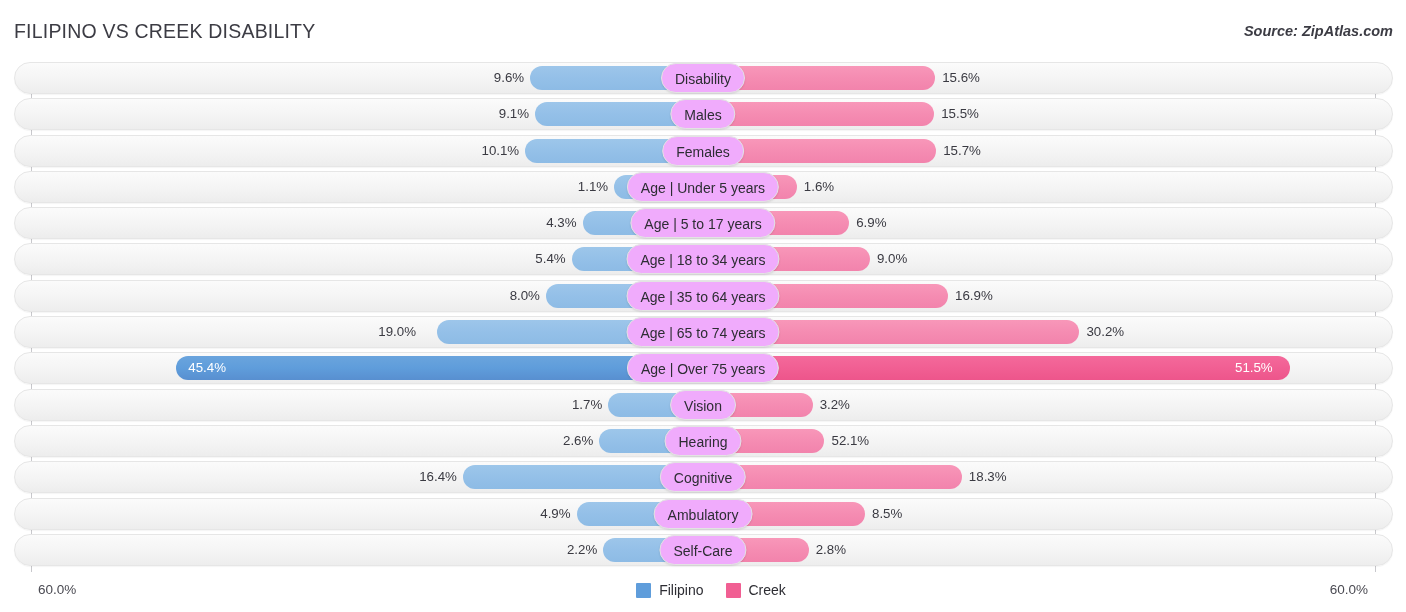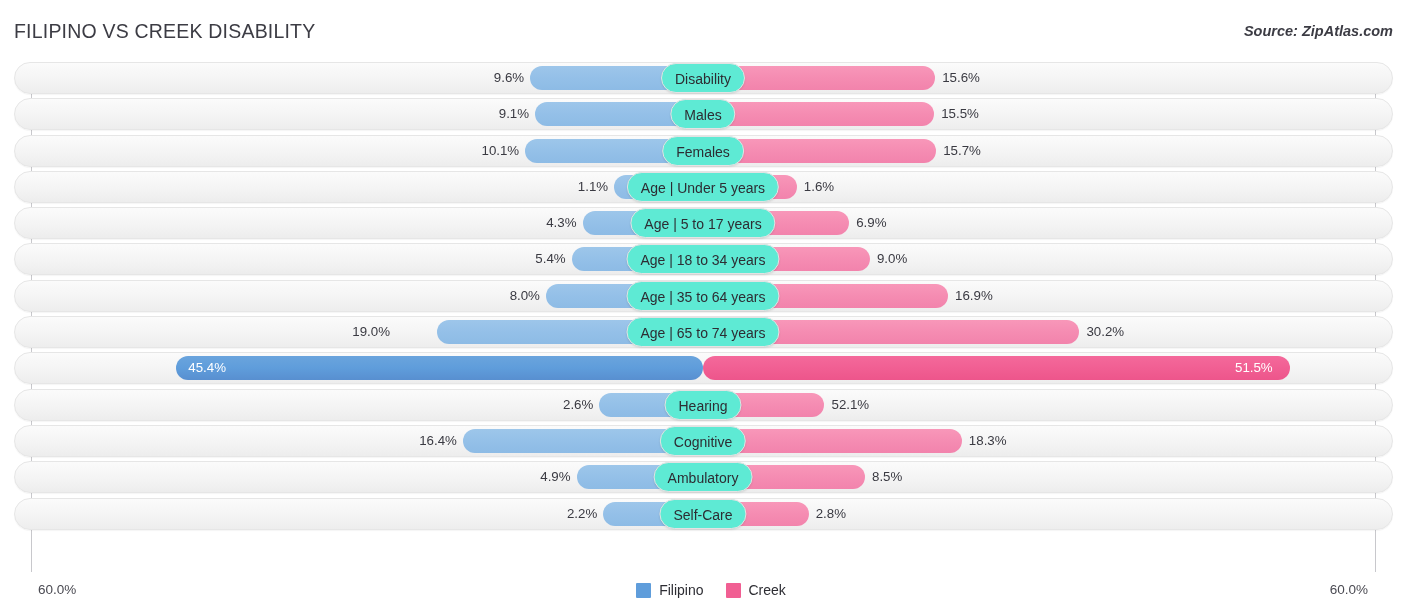--- a/index.html
+++ b/index.html
@@ -136,21 +136,21 @@
     font-weight: 400;
   }
 
   
   .pill {
     position: absolute;
     top: 1px;
     height: 30px;
     line-height: 30px;
     transform: translateX(-50%);
-    background: #5eead4;
+    background: #f0abfc;
     border: 1px solid #e3e3e3;
     border-radius: 15px;
     padding: 0 13px;
     font-size: 14px;
     color: #2d2d33;
     white-space: nowrap;
     box-shadow: 0 1px 2px rgba(0,0,0,0.10);
     box-sizing: border-box;
     z-index: 5;
   }
@@ -267,30 +267,39 @@
           <div class="bar bar-left" style="left: 545.933px; width: 157.067px;"></div>
           <div class="bar bar-right" style="left: 703px; width: 245.028px;"></div>
           <div class="val val-left" style="right: 866.067px;">8.0%</div>
           <div class="val val-right" style="left: 955.028px;">16.9%</div>
           <div class="pill" style="left: 703px;">Age | 35 to 64 years</div>
         </div>
         <div class="row">
           <div class="track"></div>
           <div class="bar bar-left" style="left: 437.217px; width: 265.783px;"></div>
           <div class="bar bar-right" style="left: 703px; width: 376.477px;"></div>
-          <div class="val val-left" style="right: 1016px;">19.0%</div>
+          <div class="val val-left" style="right: 990px;">19.0%</div>
           <div class="val val-right" style="left: 1086.48px;">30.2%</div>
           <div class="pill" style="left: 703px;">Age | 65 to 74 years</div>
         </div>
         <div class="row">
           <div class="track"></div>
           <div class="bar bar-left hi-left" style="left: 176.297px; width: 526.703px;"></div>
           <div class="bar bar-right hi-right" style="left: 703px; width: 586.992px;"></div>
           <div class="val-inside" style="left: 188.297px;">45.4%</div>
           <div class="val-inside" style="left: 1234.99px;">51.5%</div>
+          <div class="pill" style="left: 703px;">Age | Over 75 years</div>
+        </div>
+        <div class="row">
+          <div class="track"></div>
+          <div class="bar bar-left" style="left: 608.198px; width: 94.8017px;"></div>
+          <div class="bar bar-right" style="left: 703px; width: 109.627px;"></div>
+          <div class="val val-left" style="right: 803.802px;">1.7%</div>
+          <div class="val val-right" style="left: 819.627px;">3.2%</div>
+          <div class="pill" style="left: 703px;">Vision</div>
         </div>
         <div class="row">
           <div class="track"></div>
           <div class="bar bar-left" style="left: 599.303px; width: 103.697px;"></div>
           <div class="bar bar-right" style="left: 703px; width: 121.487px;"></div>
           <div class="val val-left" style="right: 812.697px;">2.6%</div>
           <div class="val val-right" style="left: 831.487px;">52.1%</div>
           <div class="pill" style="left: 703px;">Hearing</div>
         </div>
         <div class="row">

